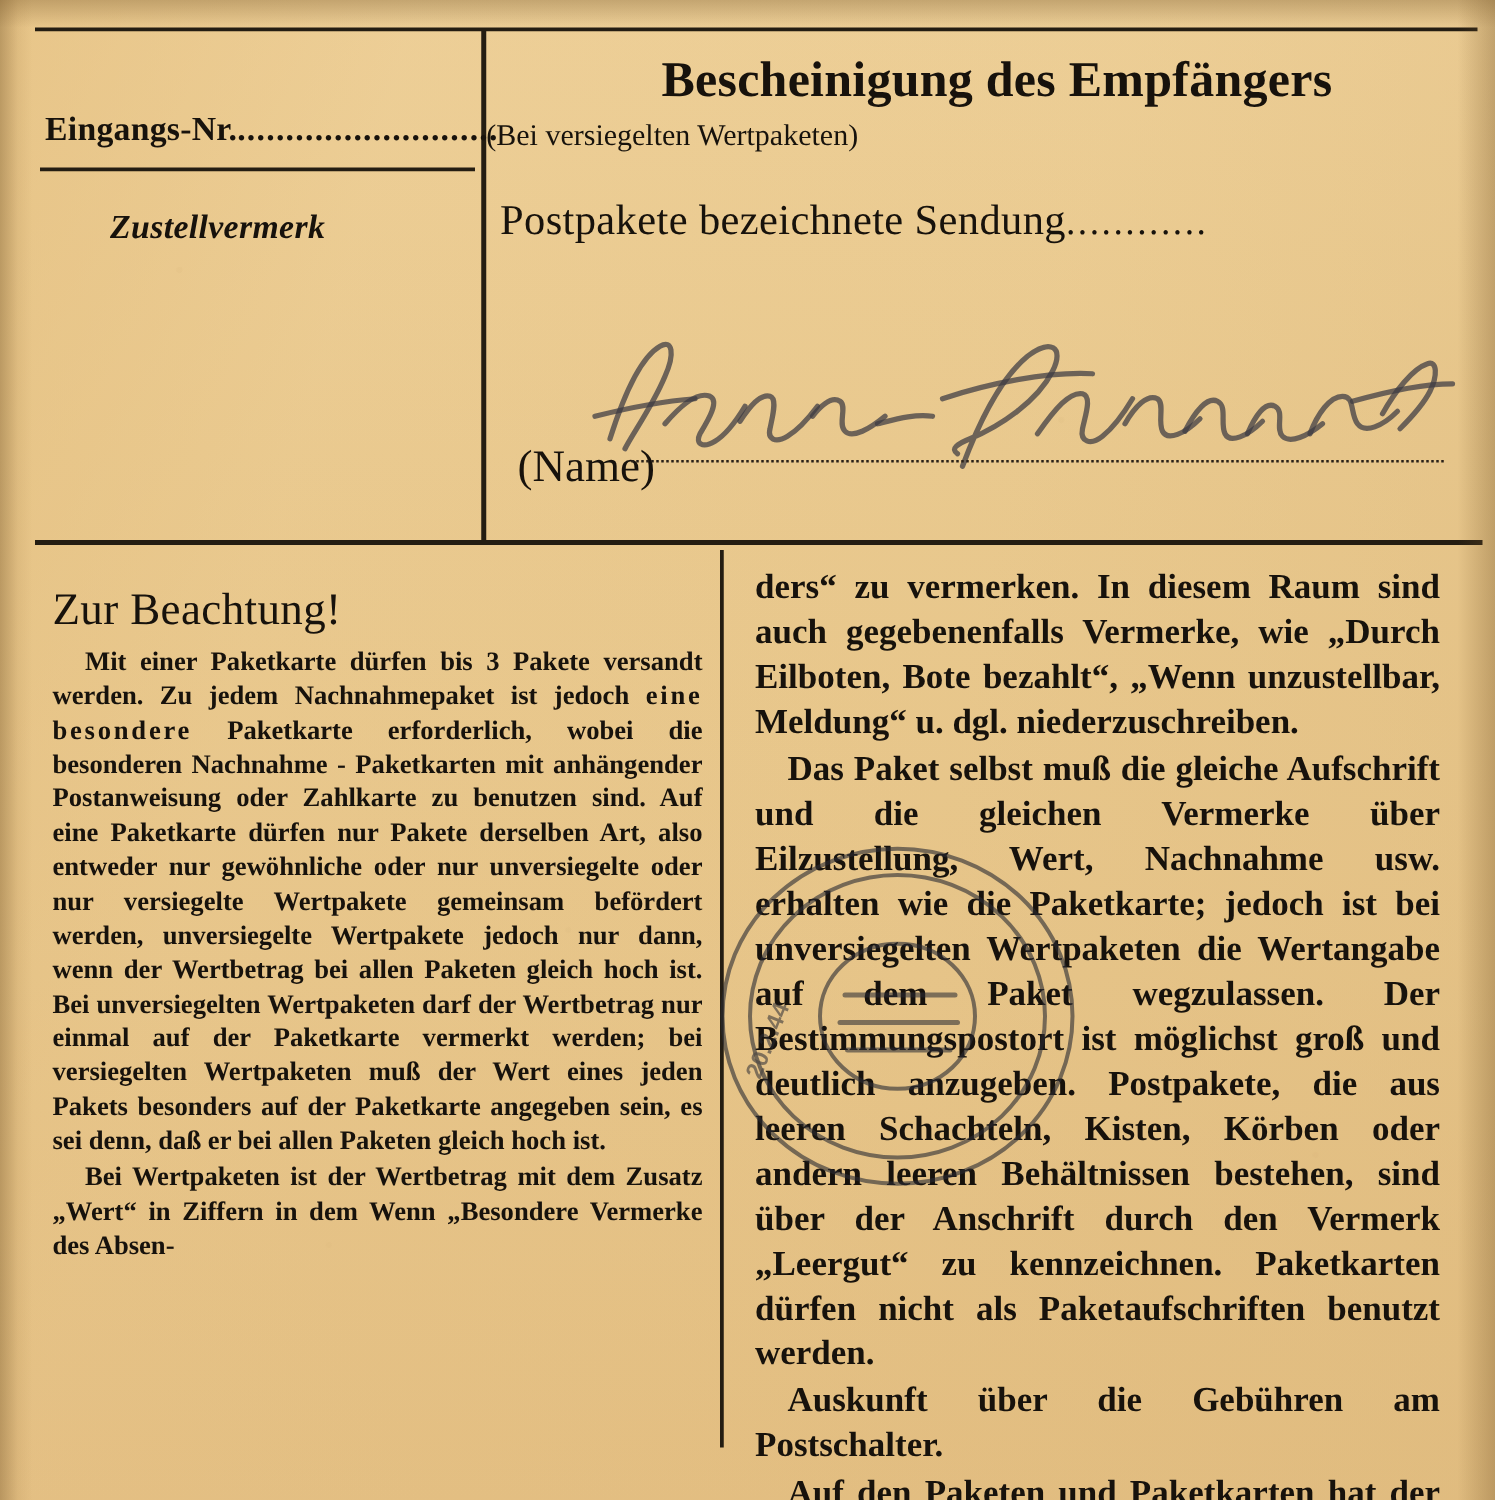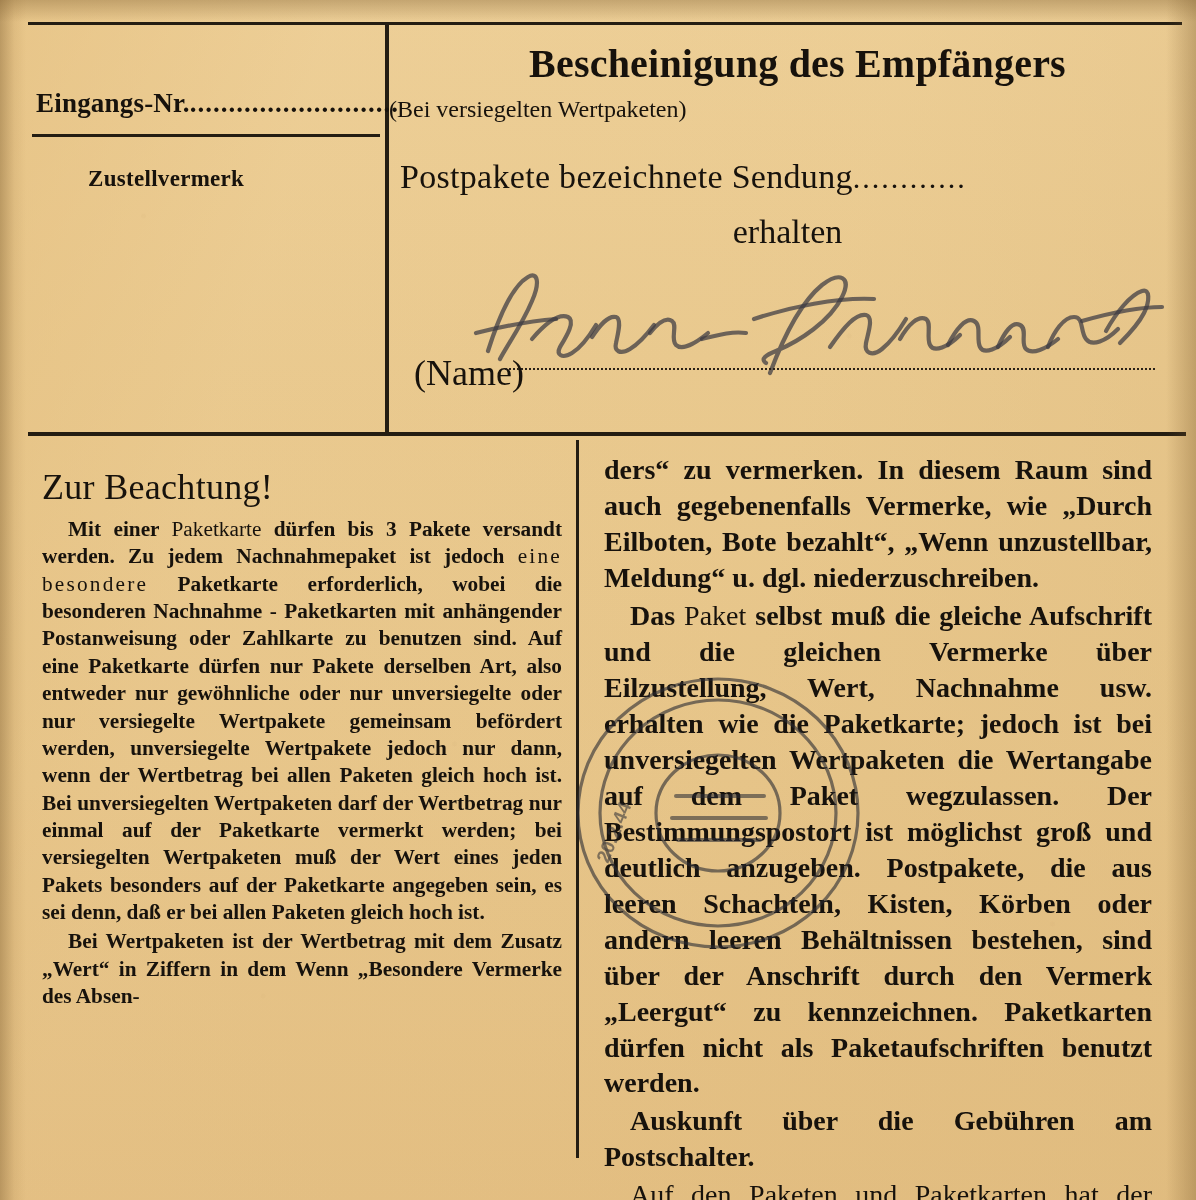--- a/index.html
+++ b/index.html
@@ -93,23 +93,24 @@
   }
   .eingangs .dots { letter-spacing: 1px; }
   .eingangs-rule {
     position: absolute;
     left: 32px; top: 134px; width: 348px; height: 3px;
     background: #241d12;
   }
   .zustell {
     position: absolute;
     left: 88px; top: 166px;
-    font-size: 23px;
+    font-size: 27px;
     font-weight: bold;
     letter-spacing: .3px;
+    font-style: italic;
   }
 
   .besch-title {
     position: absolute;
     left: 389px; right: 10px; top: 40px;
     text-align: center;
     font-size: 40px;
     font-weight: bold;
     letter-spacing: .2px;
     margin-left: 20px;
@@ -177,21 +178,21 @@
     left: 604px; top: 452px;
     width: 548px;
     font-size: 28px;
     line-height: 1.285;
     text-align: justify;
     font-weight: bold;
   }
   .col-left p, .col-right p { margin: 0 0 2px 0; }
   .col-left p.ind, .col-right p.ind { text-indent: 26px; }
   .sp { letter-spacing: 2.2px; }
-  .b { font-weight: normal; }
+  .b { font-weight: bold; }
 
   
   .postmark {
     position: absolute;
     left: 568px; top: 668px;
     width: 300px; height: 290px;
     pointer-events: none;
     opacity: .80;
   }
   .postmark svg { width: 100%; height: 100%; }
@@ -215,21 +216,20 @@
   <div class="eingangs-rule"></div>
 
   <div class="zustell">Zustellvermerk</div>
 
   <div class="besch-title">Bescheinigung des Empfängers</div>
   <div class="besch-sub">(Bei versiegelten Wertpaketen)</div>
 
   <div class="umstehend">
     <span>Postpakete bezeichnete Sendung</span><span class="dots">............</span>
   </div>
-  <div class="erhalten">erhalten</div>
 
   <div class="signature">
     <svg viewBox="0 0 700 140" xmlns="http://www.w3.org/2000/svg">
       <g fill="none" stroke="#3b3a42" stroke-opacity="0.72" stroke-width="4.2" stroke-linecap="round" stroke-linejoin="round">
         <path d="M18 96 C 30 58, 44 30, 58 22 C 68 16, 70 28, 62 46 C 52 70, 36 92, 30 104"></path>
         <path d="M6 78 C 30 72, 60 66, 86 64"></path>
         <path d="M62 84 C 74 70, 88 58, 98 62 C 106 66, 96 82, 90 92 C 86 100, 92 104, 102 98 C 112 92, 120 80, 126 70"></path>
         <path d="M122 82 C 130 70, 138 60, 146 62 C 152 64, 148 78, 146 88 C 144 96, 150 100, 160 94 C 170 88, 178 78, 184 70"></path>
         <path d="M180 78 C 188 68, 196 62, 202 66 C 208 70, 200 84, 206 90 C 212 96, 226 88, 238 78"></path>
         <path d="M232 84 C 248 80, 262 76, 276 78"></path>

